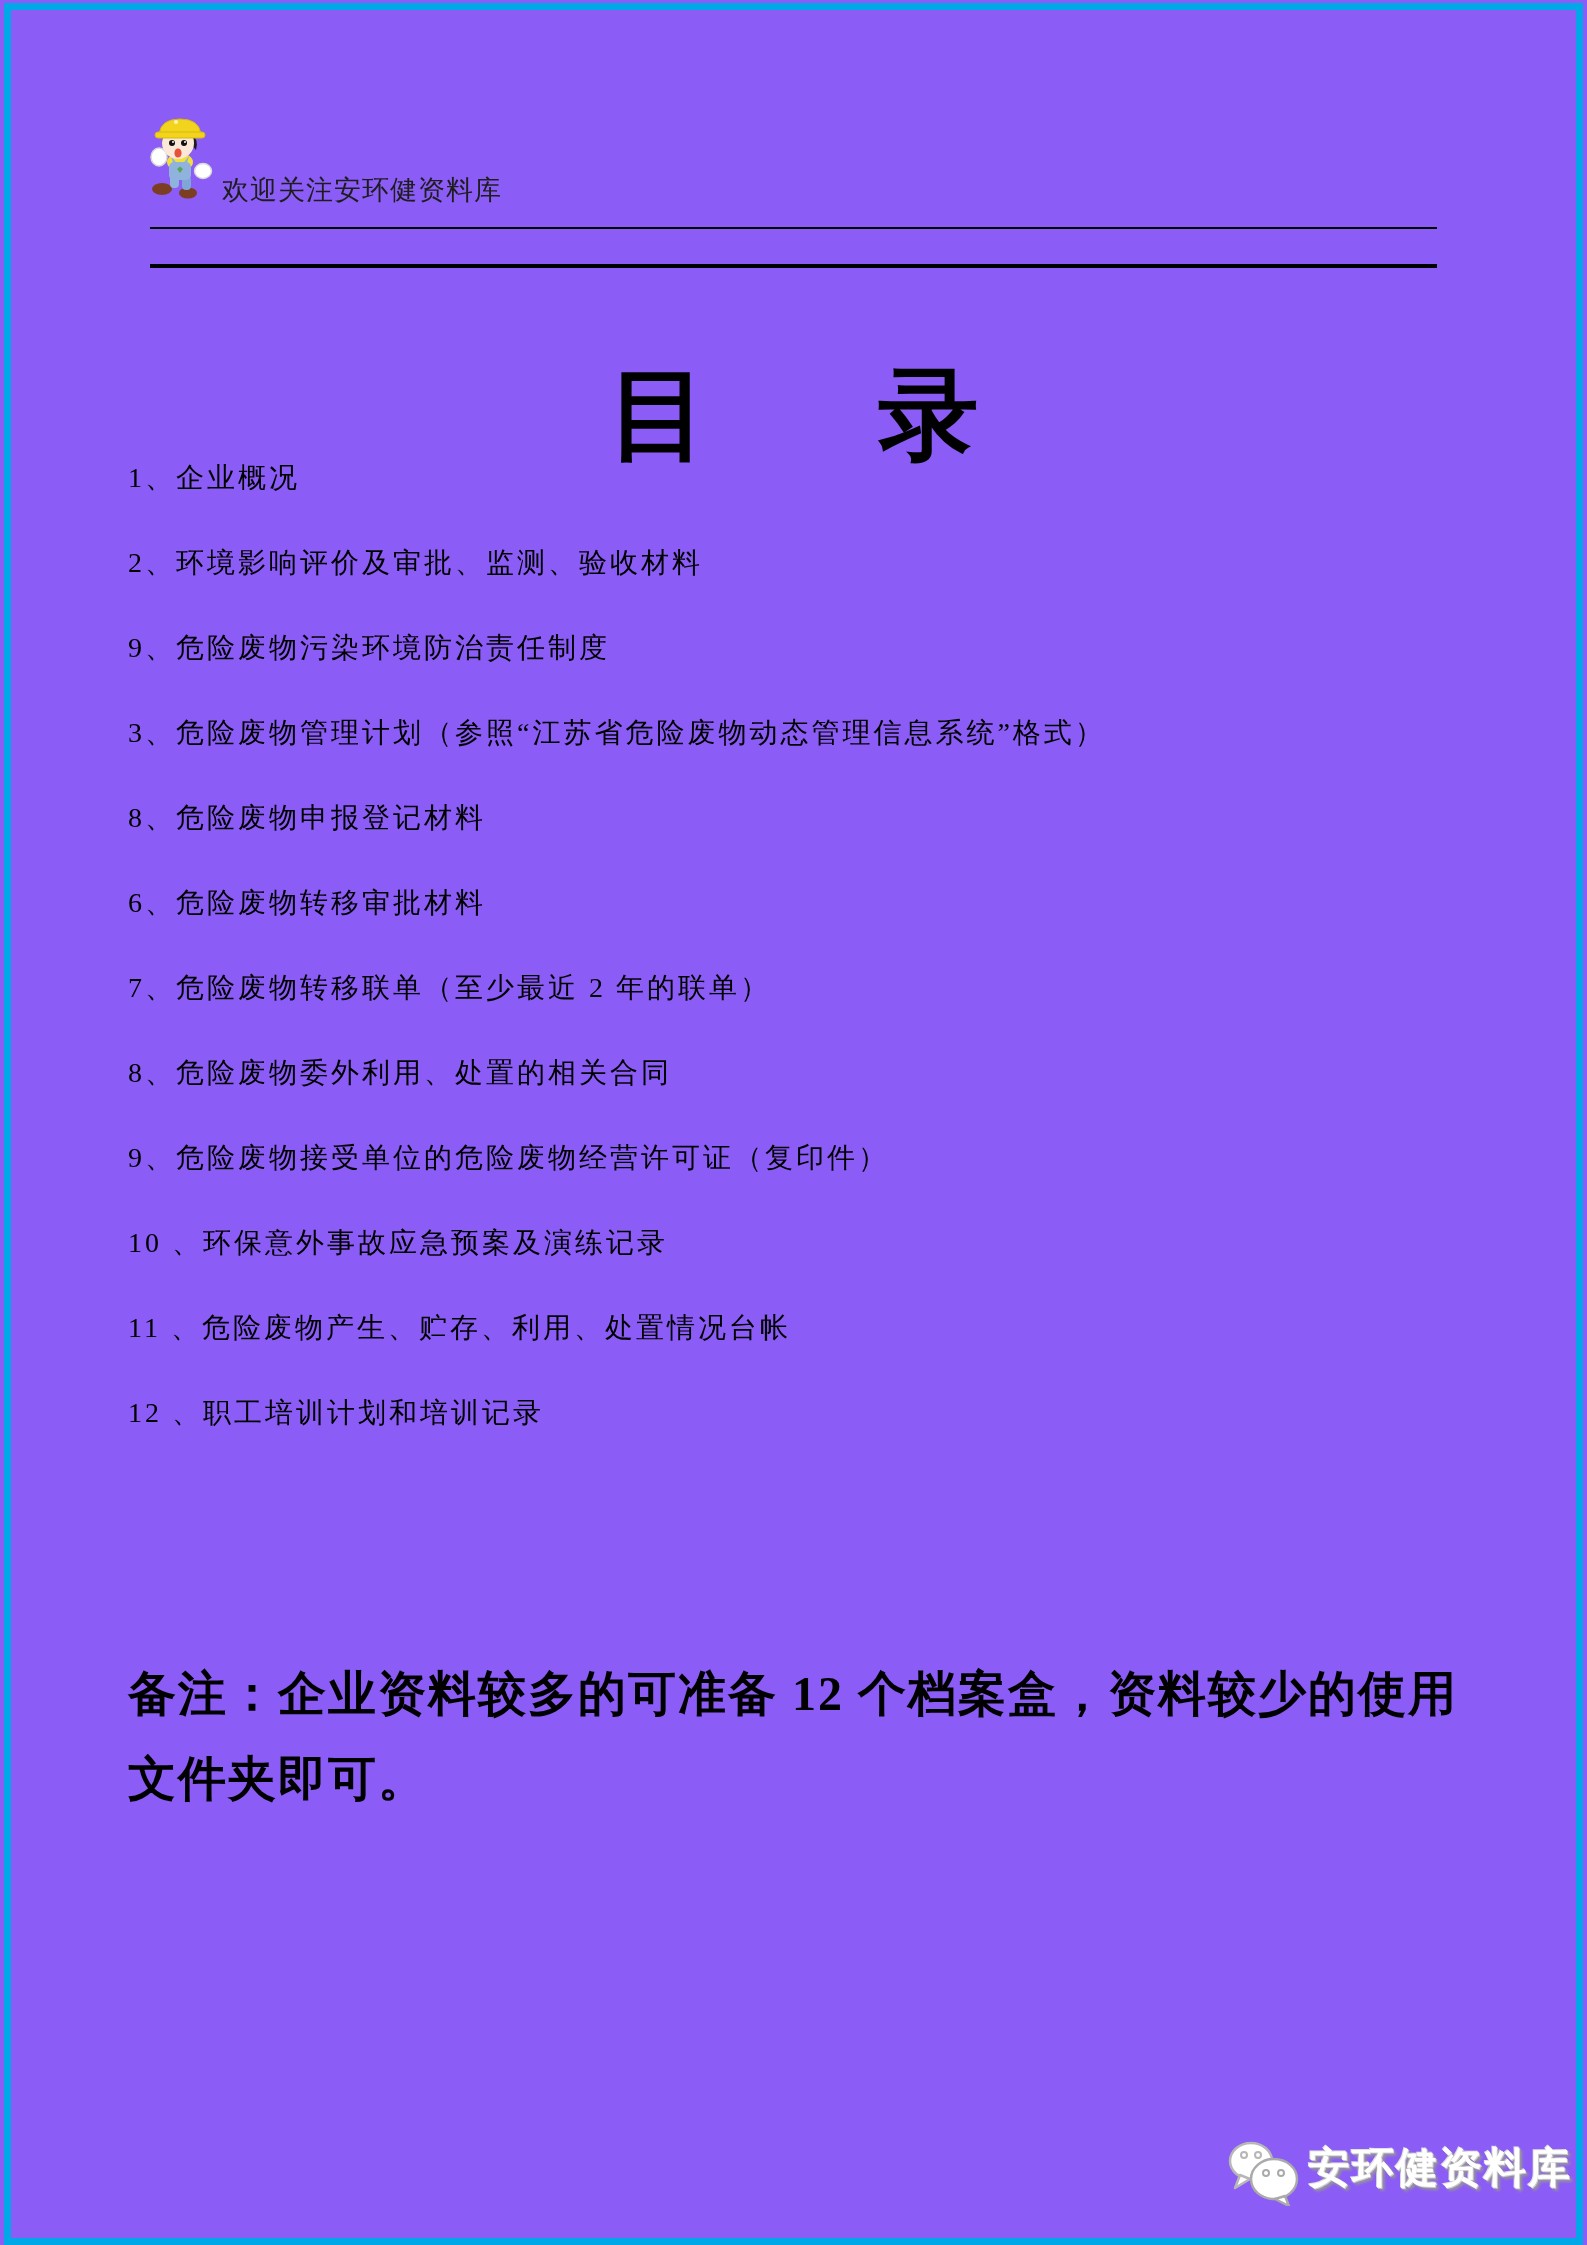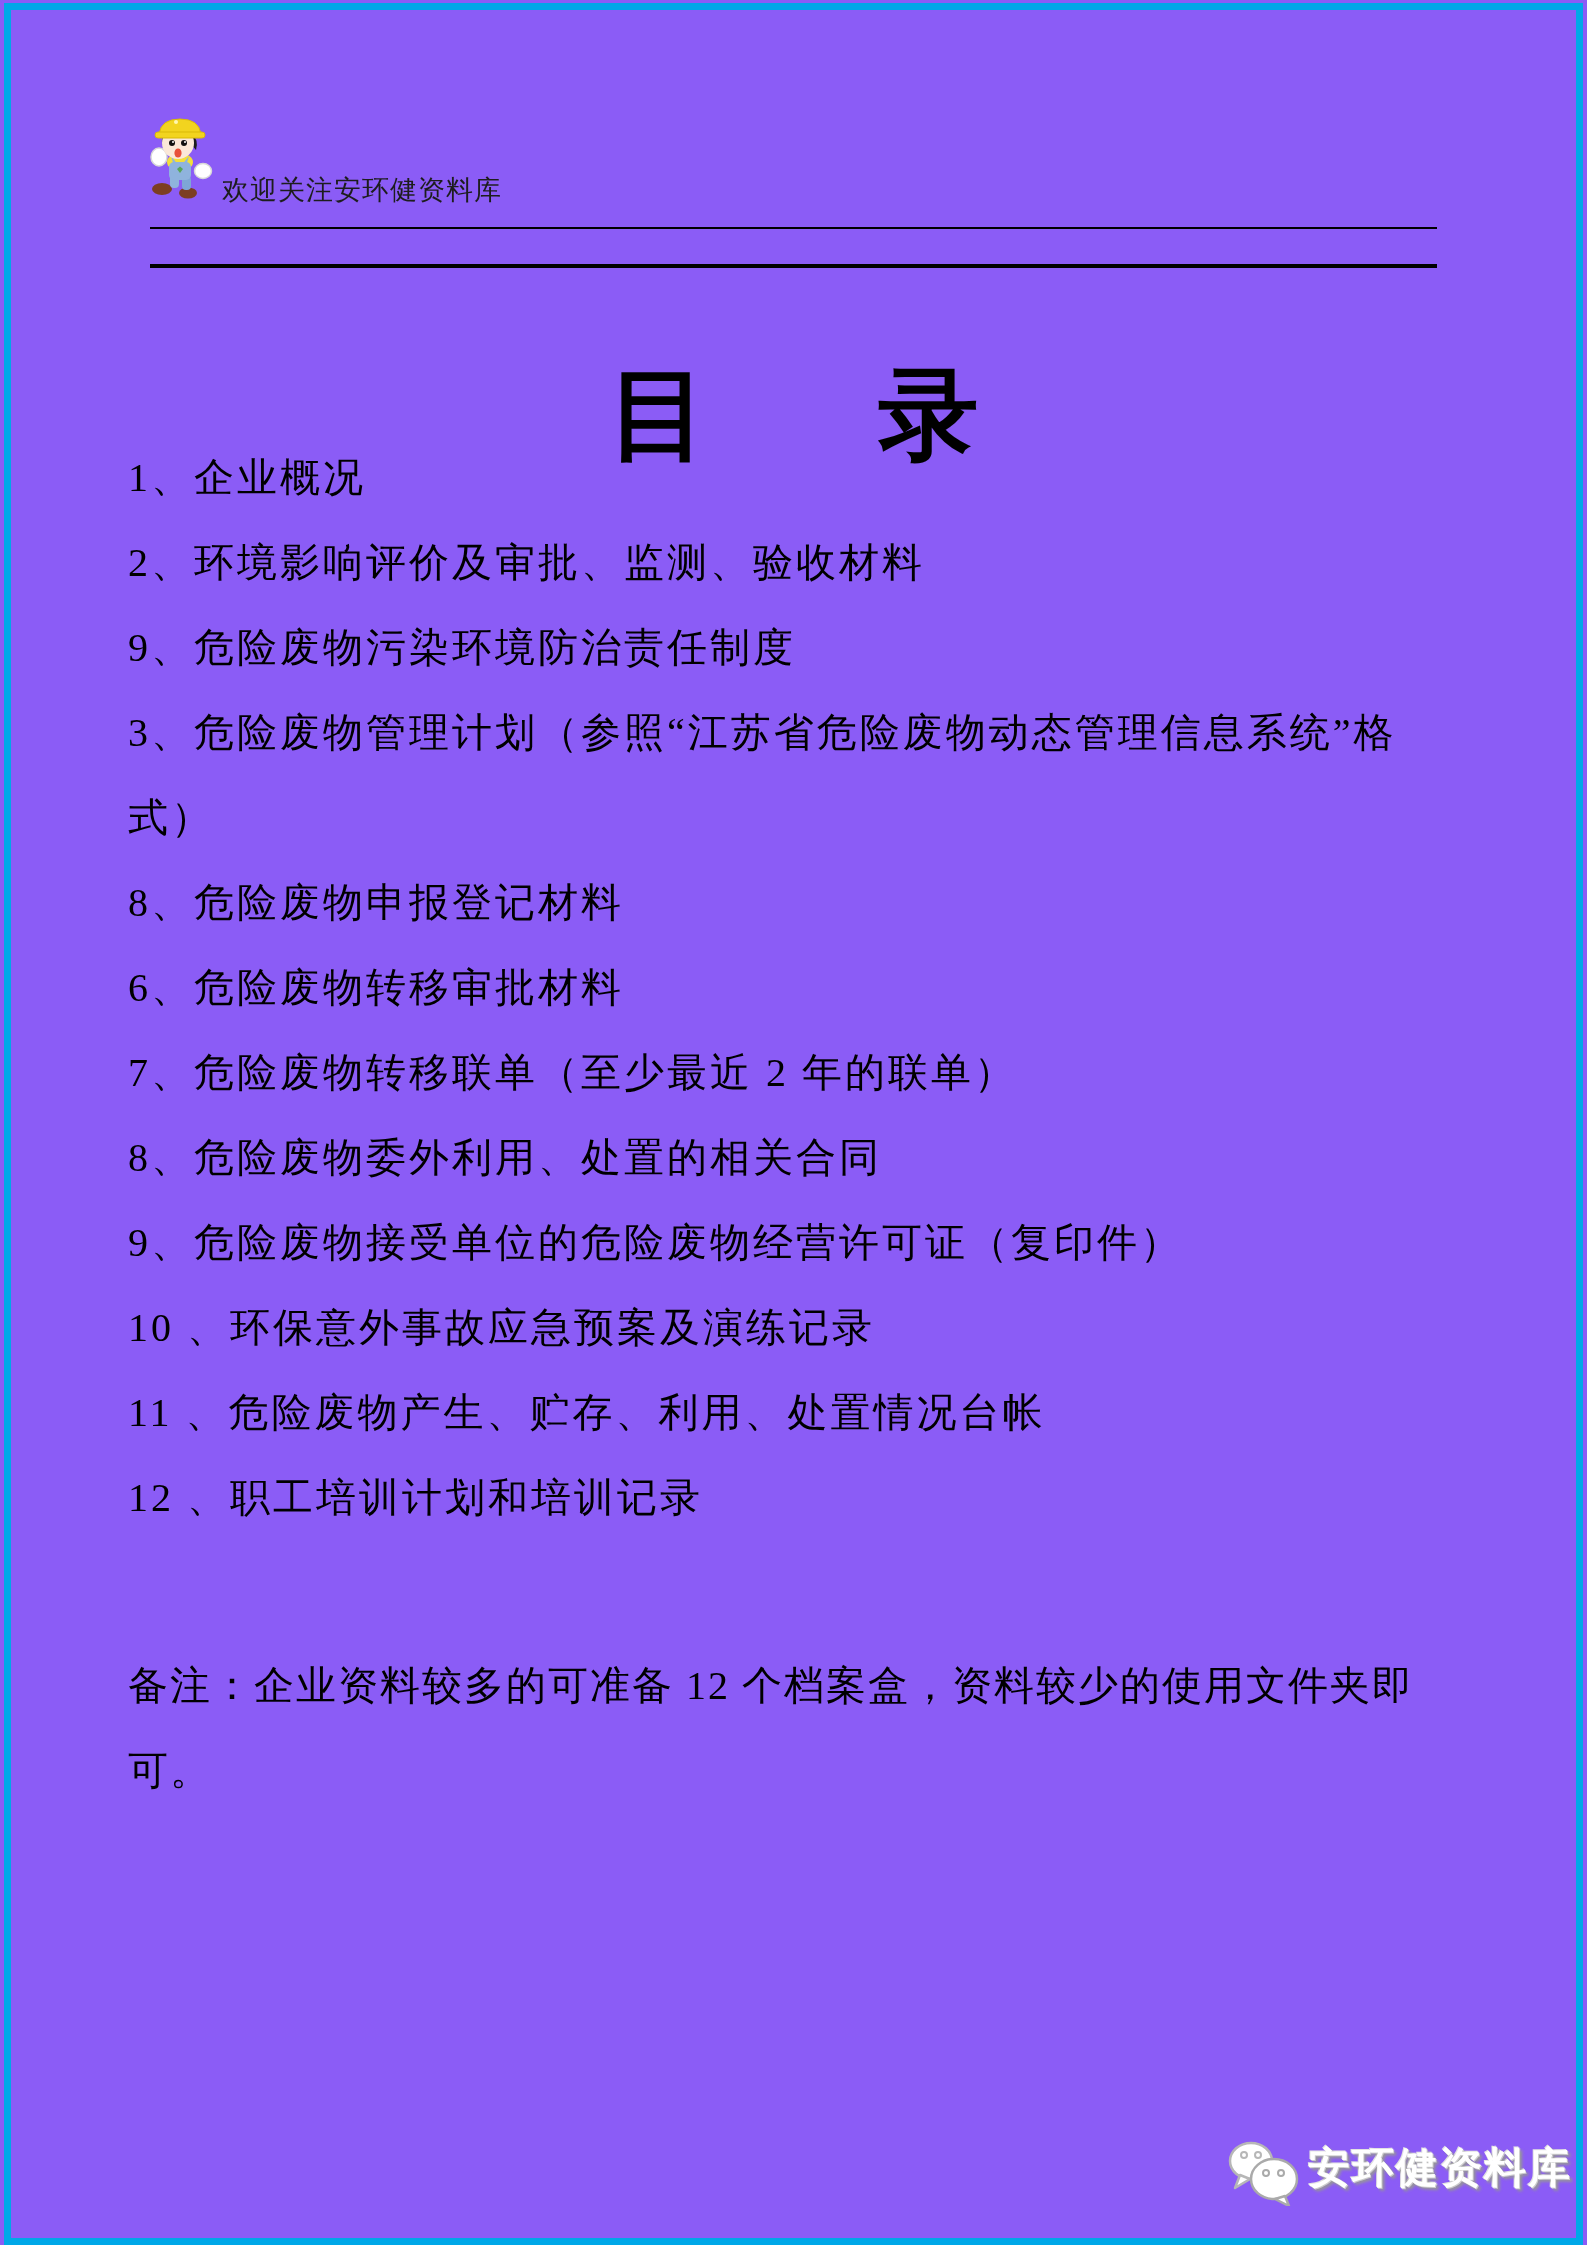--- a/index.html
+++ b/index.html
@@ -50,31 +50,31 @@
     font-size: 100px;
     font-weight: bold;
     line-height: 1.05;
   }
   .toc {
     position: absolute;
     left: 128px; top: 435px;
     width: 1340px;
   }
   .toc-item {
-    font-size: 40px;
+    font-size: 28px;
     letter-spacing: 3px;
     line-height: 85px;
     word-break: normal;
   }
   .note {
     position: absolute;
     left: 128px; top: 1603px;
     width: 1340px;
-    font-size: 40px;
-    font-weight: normal;
+    font-size: 48px;
+    font-weight: bold;
     letter-spacing: 2px;
     line-height: 85px;
   }
   .watermark {
     position: absolute;
     left: 1228px; top: 2140px;
     display: flex;
     align-items: flex-start;
     gap: 8px;
   }

